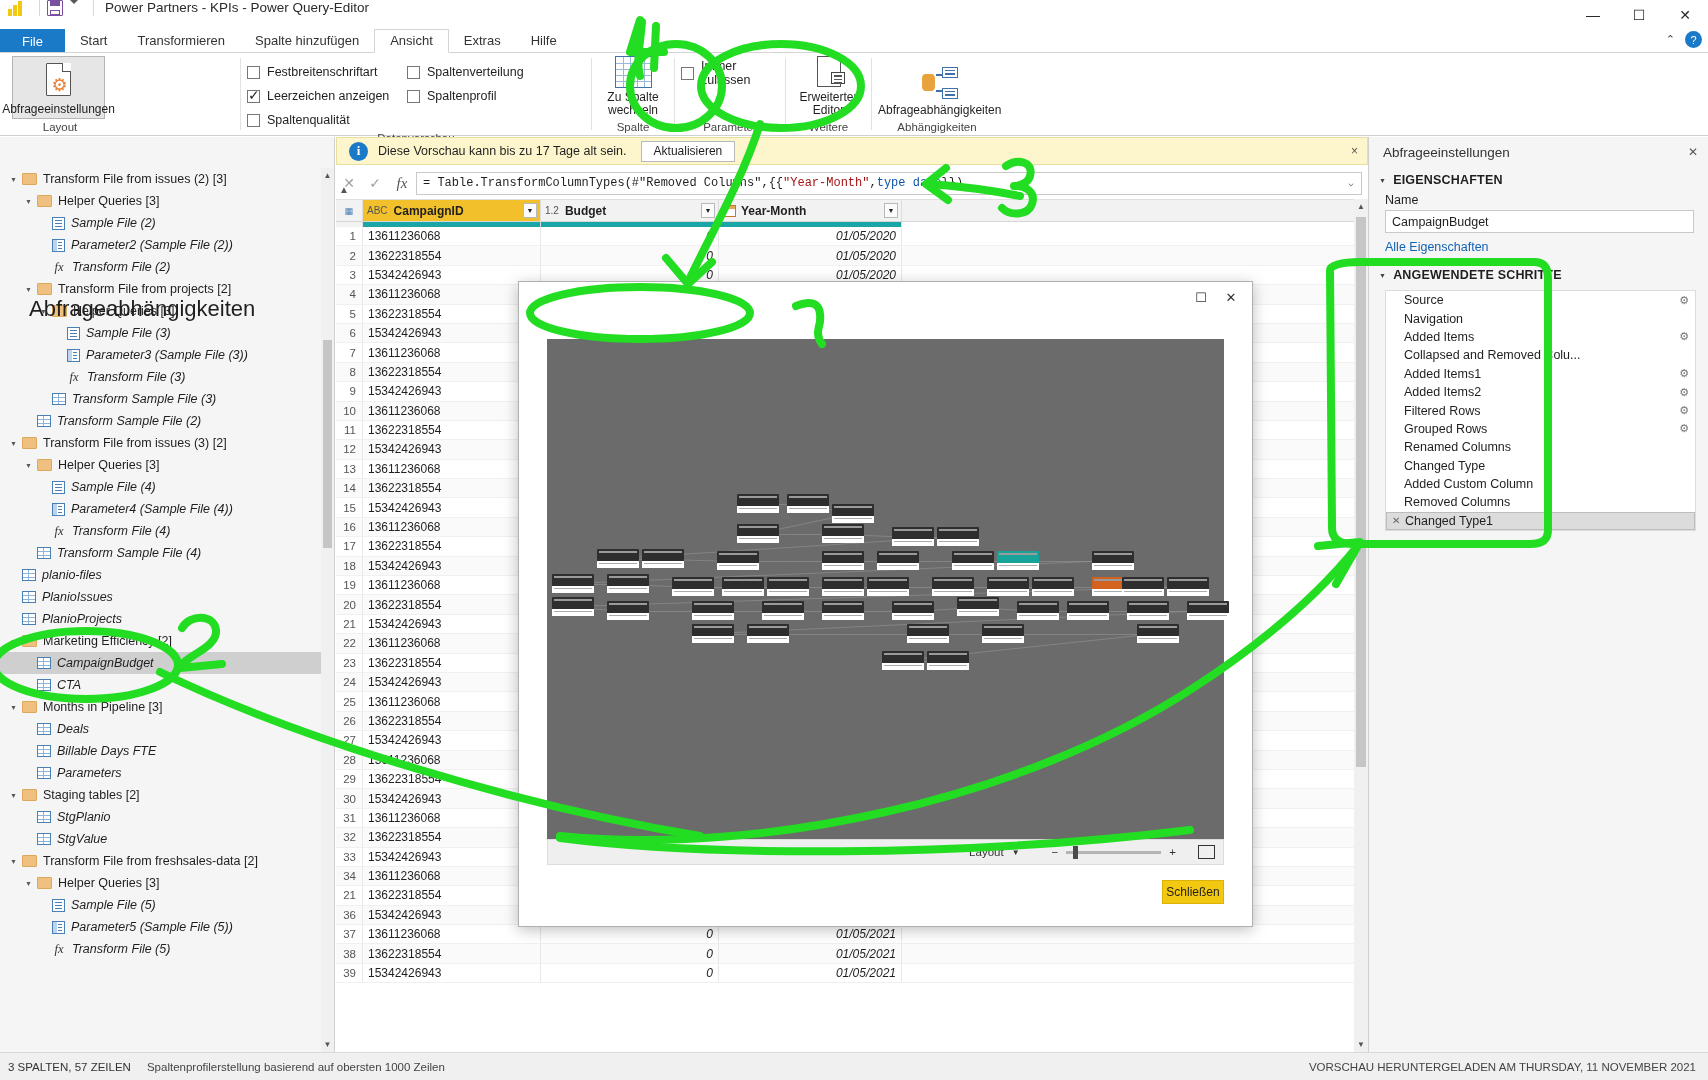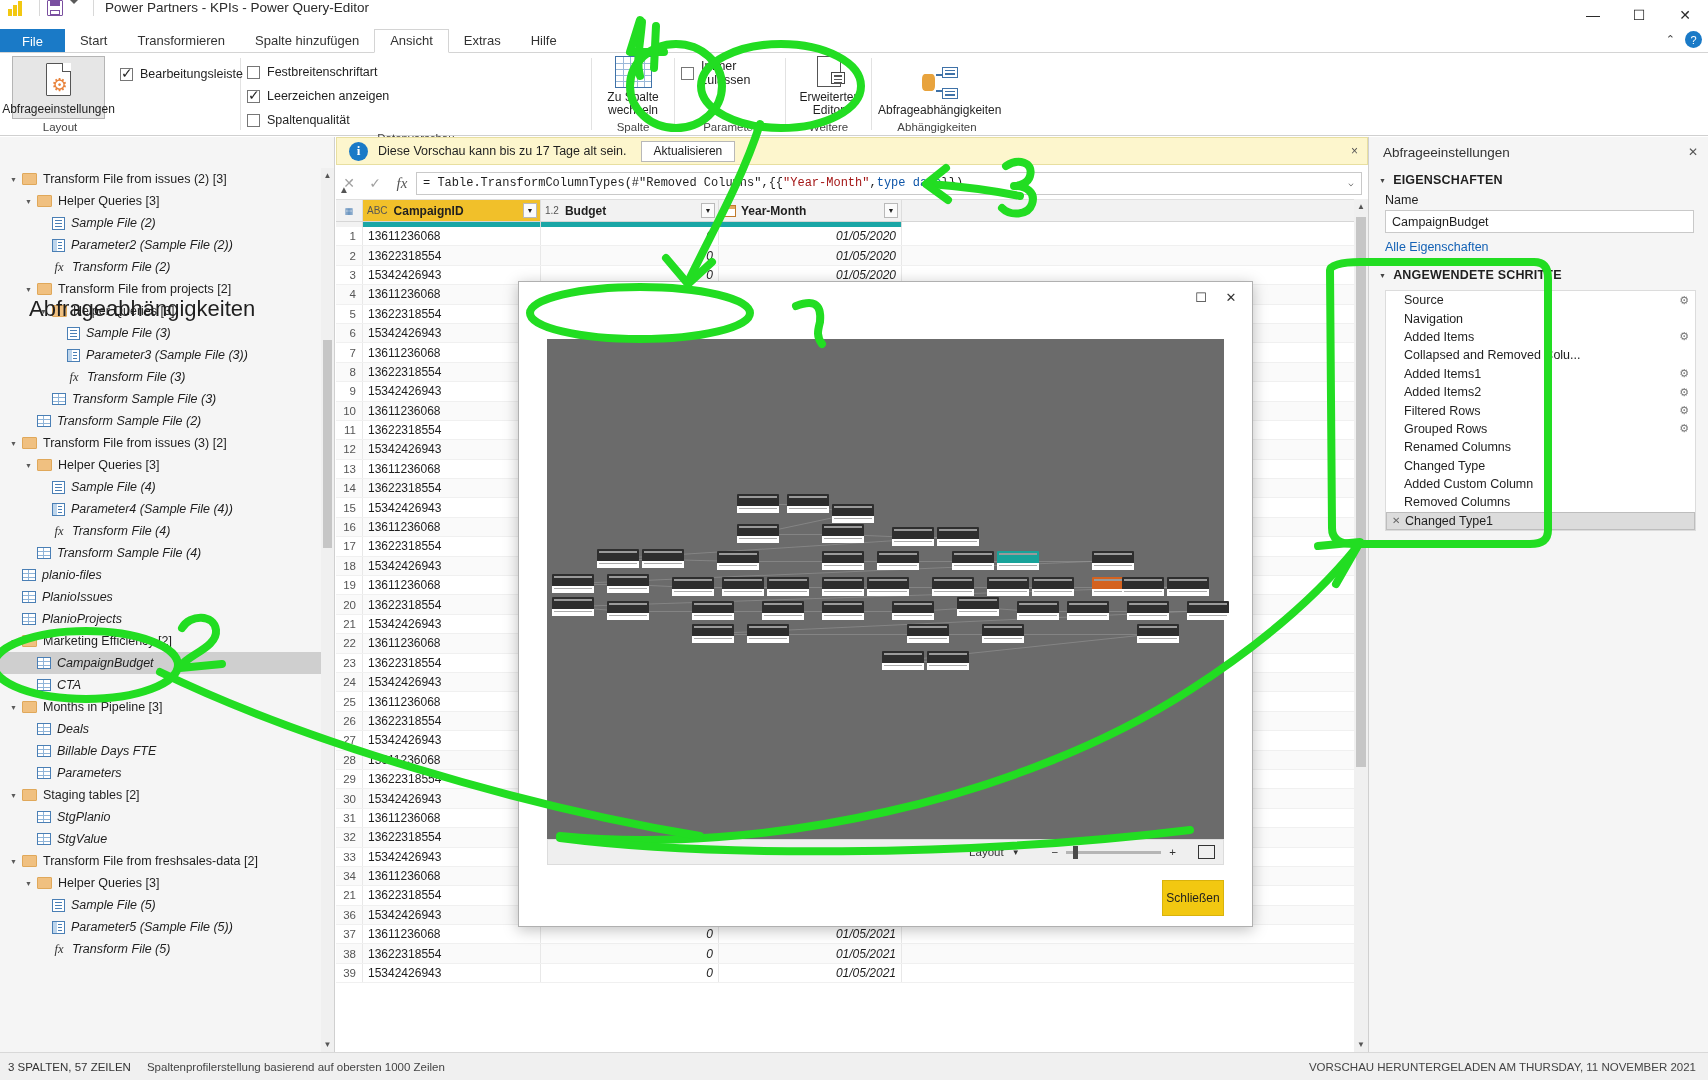--- a/index.html
+++ b/index.html
@@ -214,21 +214,21 @@
   .dlg-tb .b { width: 30px; height: 26px; display: flex; align-items: center; justify-content: center;
                font-size: 13px; color: #333; }
   .dlg-title { position: absolute; left: 29px; top: 296px; font-size: 22px; color: #1f1f1f; }
   .dlg-canvas { position: absolute; left: 28px; top: 57px; right: 28px; height: 500px; background: #6b6b6b; }
   .dlg-bottombar { position: absolute; left: 28px; right: 28px; top: 557px; height: 26px;
                    background: #efefef; border: 1px solid #dcdcdc; display: flex; align-items: center;
                    justify-content: flex-end; padding-right: 8px; font-size: 11.5px; color: #333; gap: 8px; }
   .zoom-track { width: 95px; height: 3px; background: #b5b5b5; position: relative; }
   .zoom-thumb { position: absolute; left: 7px; top: -5px; width: 5px; height: 13px; background: #4a4a4a; }
   .fitbtn { width: 17px; height: 14px; border: 1.3px solid #333; position: relative; }
-  .dlg-close { position: absolute; right: 28px; top: 598px; width: 62px; height: 36px;
+  .dlg-close { position: absolute; right: 28px; top: 598px; width: 62px; height: 24px;
                background: #f2c811; border: 1px solid #d9b30c; font-size: 12px;
                display: flex; align-items: center; justify-content: center; color: #1f1f1f; }
   .node { position: absolute; background: #2e2e2e; border-radius: 1px; }
   .node .cap { position: absolute; left: 0; right: 0; bottom: 0; height: 7px; background: #fff; }
   .node .cap i { display: block; height: 1px; background: #aaa; margin: 1.5px 2px 0; }
   .node .ttl { position: absolute; left: 2px; top: 2px; right: 2px; height: 2px; background: #9a9a9a; }
   .node.orange { background: #d4621f; }
   .node.teal { background: #18a39a; }
   .edge { position: absolute; background: #999; height: 1px; transform-origin: 0 0; opacity: .55; }
 
@@ -293,45 +293,49 @@
               <div class="fold"></div>
               <div class="gearsym">⚙</div>
           </div>
           <div class="bl">Abfrageeinstellungen</div>
         </div>
       </div>
       <div class="glabel">Layout</div>
     </div>
 
     <div class="rgroup" style="width:120px;padding-left:0">
-      <div class="gbody" style="padding-top:6px">
-        <div class="chkrow">
-          <div class="chkbox on"></div>
-          <span>Bearbeitungsleiste</span>
-        </div>
-      </div>
       <div class="glabel">&nbsp;</div>
     </div>
 
     <div class="gdiv"></div>
 
     <div class="rgroup" style="width:350px">
       <div class="gbody" style="padding-top:4px">
         <div style="width:160px">
           <div class="chkrow">
             <div class="chkbox"></div>
             <span>Festbreitenschriftart</span>
           </div>
           <div class="chkrow">
             <div class="chkbox on"></div>
             <span>Leerzeichen anzeigen</span>
           </div>
           <div class="chkrow">
             <div class="chkbox"></div>
             <span>Spaltenqualität</span>
+          </div>
+        </div>
+        <div style="width:170px">
+          <div class="chkrow">
+            <div class="chkbox"></div>
+            <span>Spaltenverteilung</span>
+          </div>
+          <div class="chkrow">
+            <div class="chkbox"></div>
+            <span>Spaltenprofil</span>
           </div>
         </div>
       </div>
       <div class="glabel">Datenvorschau</div>
     </div>
 
     <div class="gdiv"></div>
 
     <div class="rgroup" style="width:82px">
       <div class="gbody">

